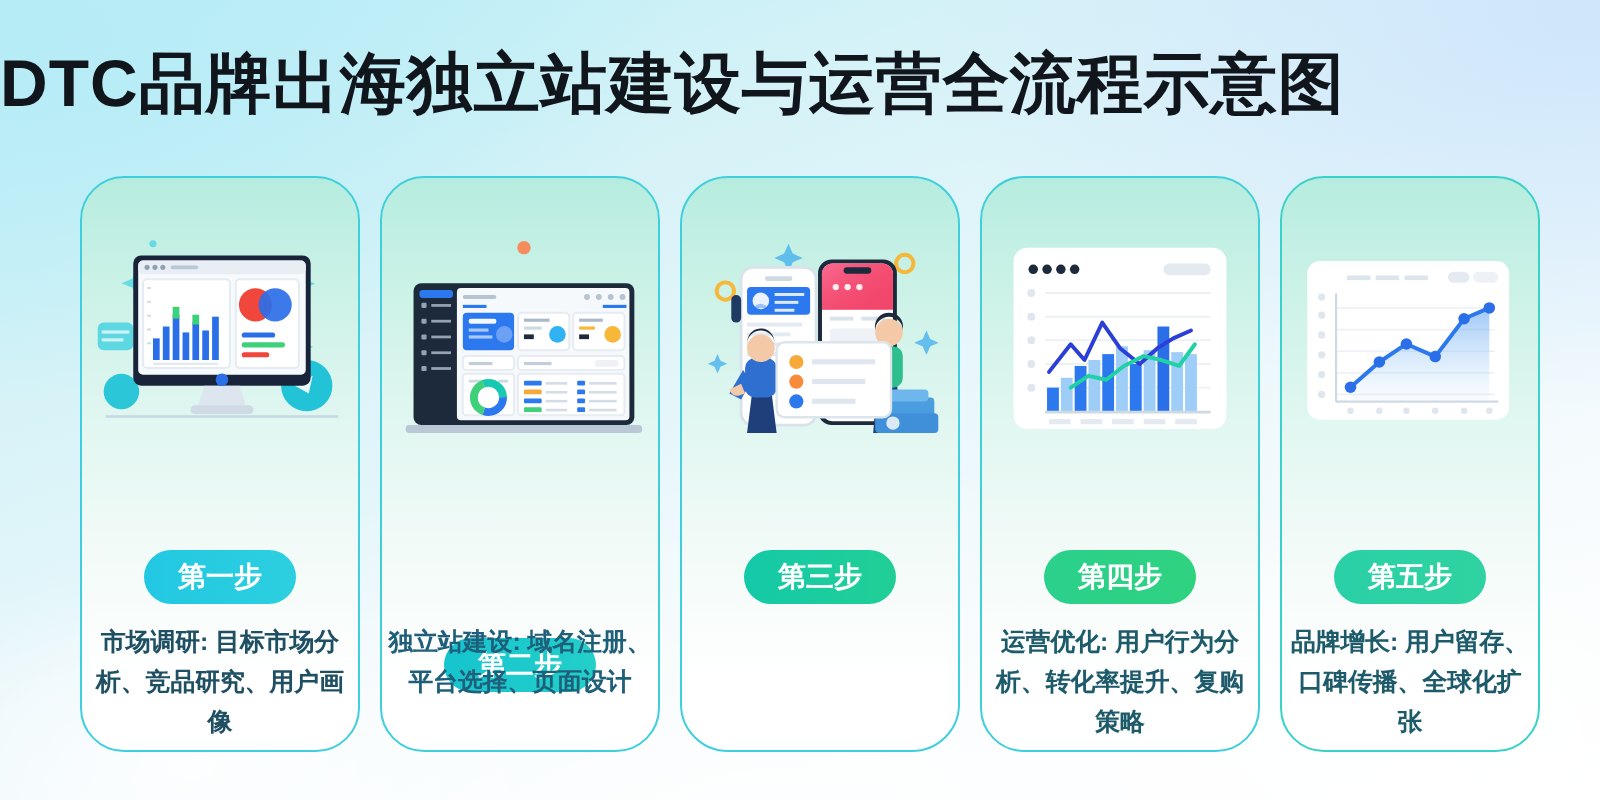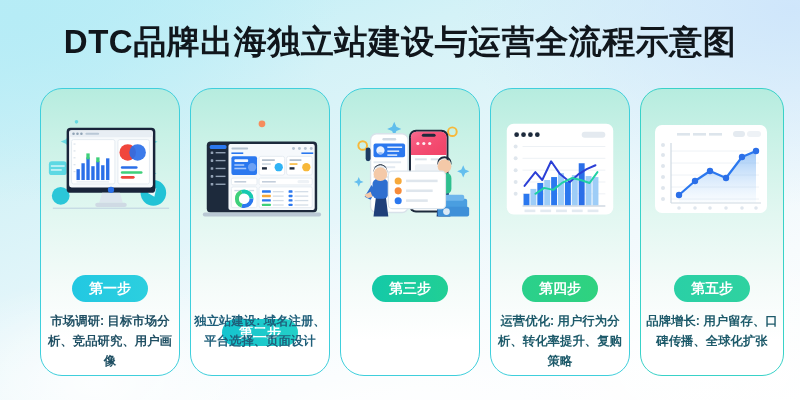--- a/index.html
+++ b/index.html
@@ -18,37 +18,37 @@
   }
   #stage:after{
     content:"";position:absolute;inset:0;pointer-events:none;
     background:
       radial-gradient(ellipse 300px 170px at 88% 92%, rgba(255,255,255,.85) 0%, rgba(255,255,255,0) 70%),
       radial-gradient(ellipse 260px 150px at 12% 96%, rgba(255,255,255,.8) 0%, rgba(255,255,255,0) 70%);
   }
 
   
   .title{
-    position:absolute;left:0;top:22px;width:800px;text-align:center;
+    position:absolute;left:0;top:22px;width:800px;text-align:left;
     font-size:33px;line-height:40px;font-weight:bold;color:#10161c;
     letter-spacing:.5px;white-space:nowrap;z-index:6;
   }
 
   
   .card{
     position:absolute;top:88px;width:140px;height:288px;
     border-radius:22px;border:1.6px solid #3fcfdc;
     background:linear-gradient(180deg,#b6ecdf 0%,#c8f1e6 16%,#e2f7f1 44%,#f4fbf9 68%,#ffffff 88%);
     box-sizing:border-box;overflow:hidden;z-index:4;
   }
   .card.c1{left:40px;}
   .card.c2{left:190px;}
   .card.c3{left:340px;border-radius:24px;}
   .card.c4{left:490px;}
-  .card.c5{left:640px;border-color:#39d2c8;width:144px;}
+  .card.c5{left:640px;border-color:#39d2c8;width:130px;}
 
   .illus{position:absolute;left:0;top:6px;width:100%;height:172px;}
   .illus svg{display:block;width:100%;height:100%;}
 
   .badge{
     position:absolute;left:50%;transform:translateX(-50%);top:186px;
     padding:5px 17px 6px;border-radius:16px;color:#fff;
     font-size:14px;font-weight:bold;white-space:nowrap;line-height:16px;
   }
   .c1 .badge{background:linear-gradient(90deg,#22c8e2,#2ccfdf);}

